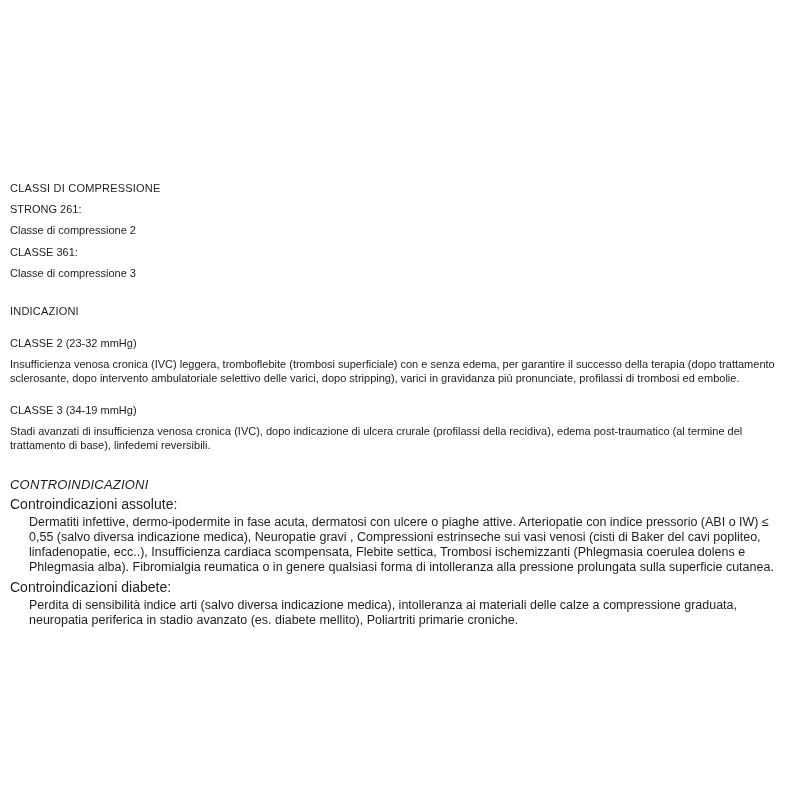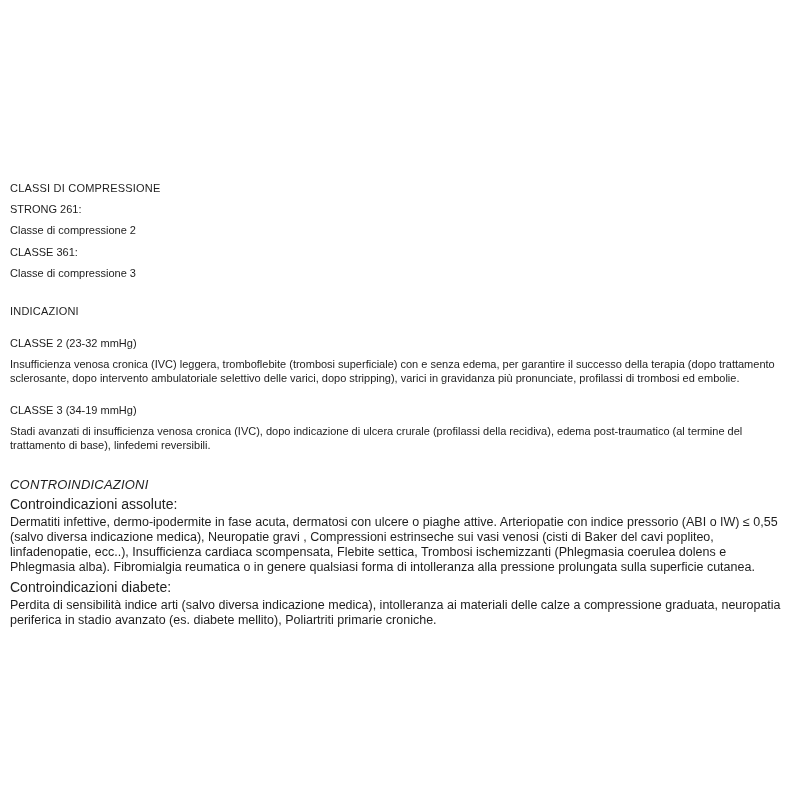--- a/index.html
+++ b/index.html
@@ -53,20 +53,21 @@
     font-weight: 400;
     font-size: 14px;
     line-height: 15px;
     margin-bottom: 3px;
   }
   .section-contra .entry-text {
     font-weight: 400;
     font-size: 12.5px;
     line-height: 15px;
     margin-bottom: 5px;
+    margin-left: 19px;
   }
 </style>
 </head>
 <body style="background: rgb(255, 255, 255); color: rgb(29, 29, 29);">
 
 <div class="doc">
 
   <div class="section-sm section-compression">
     <div class="heading">CLASSI DI COMPRESSIONE</div>
     <div class="entry-label">STRONG 261:</div>

